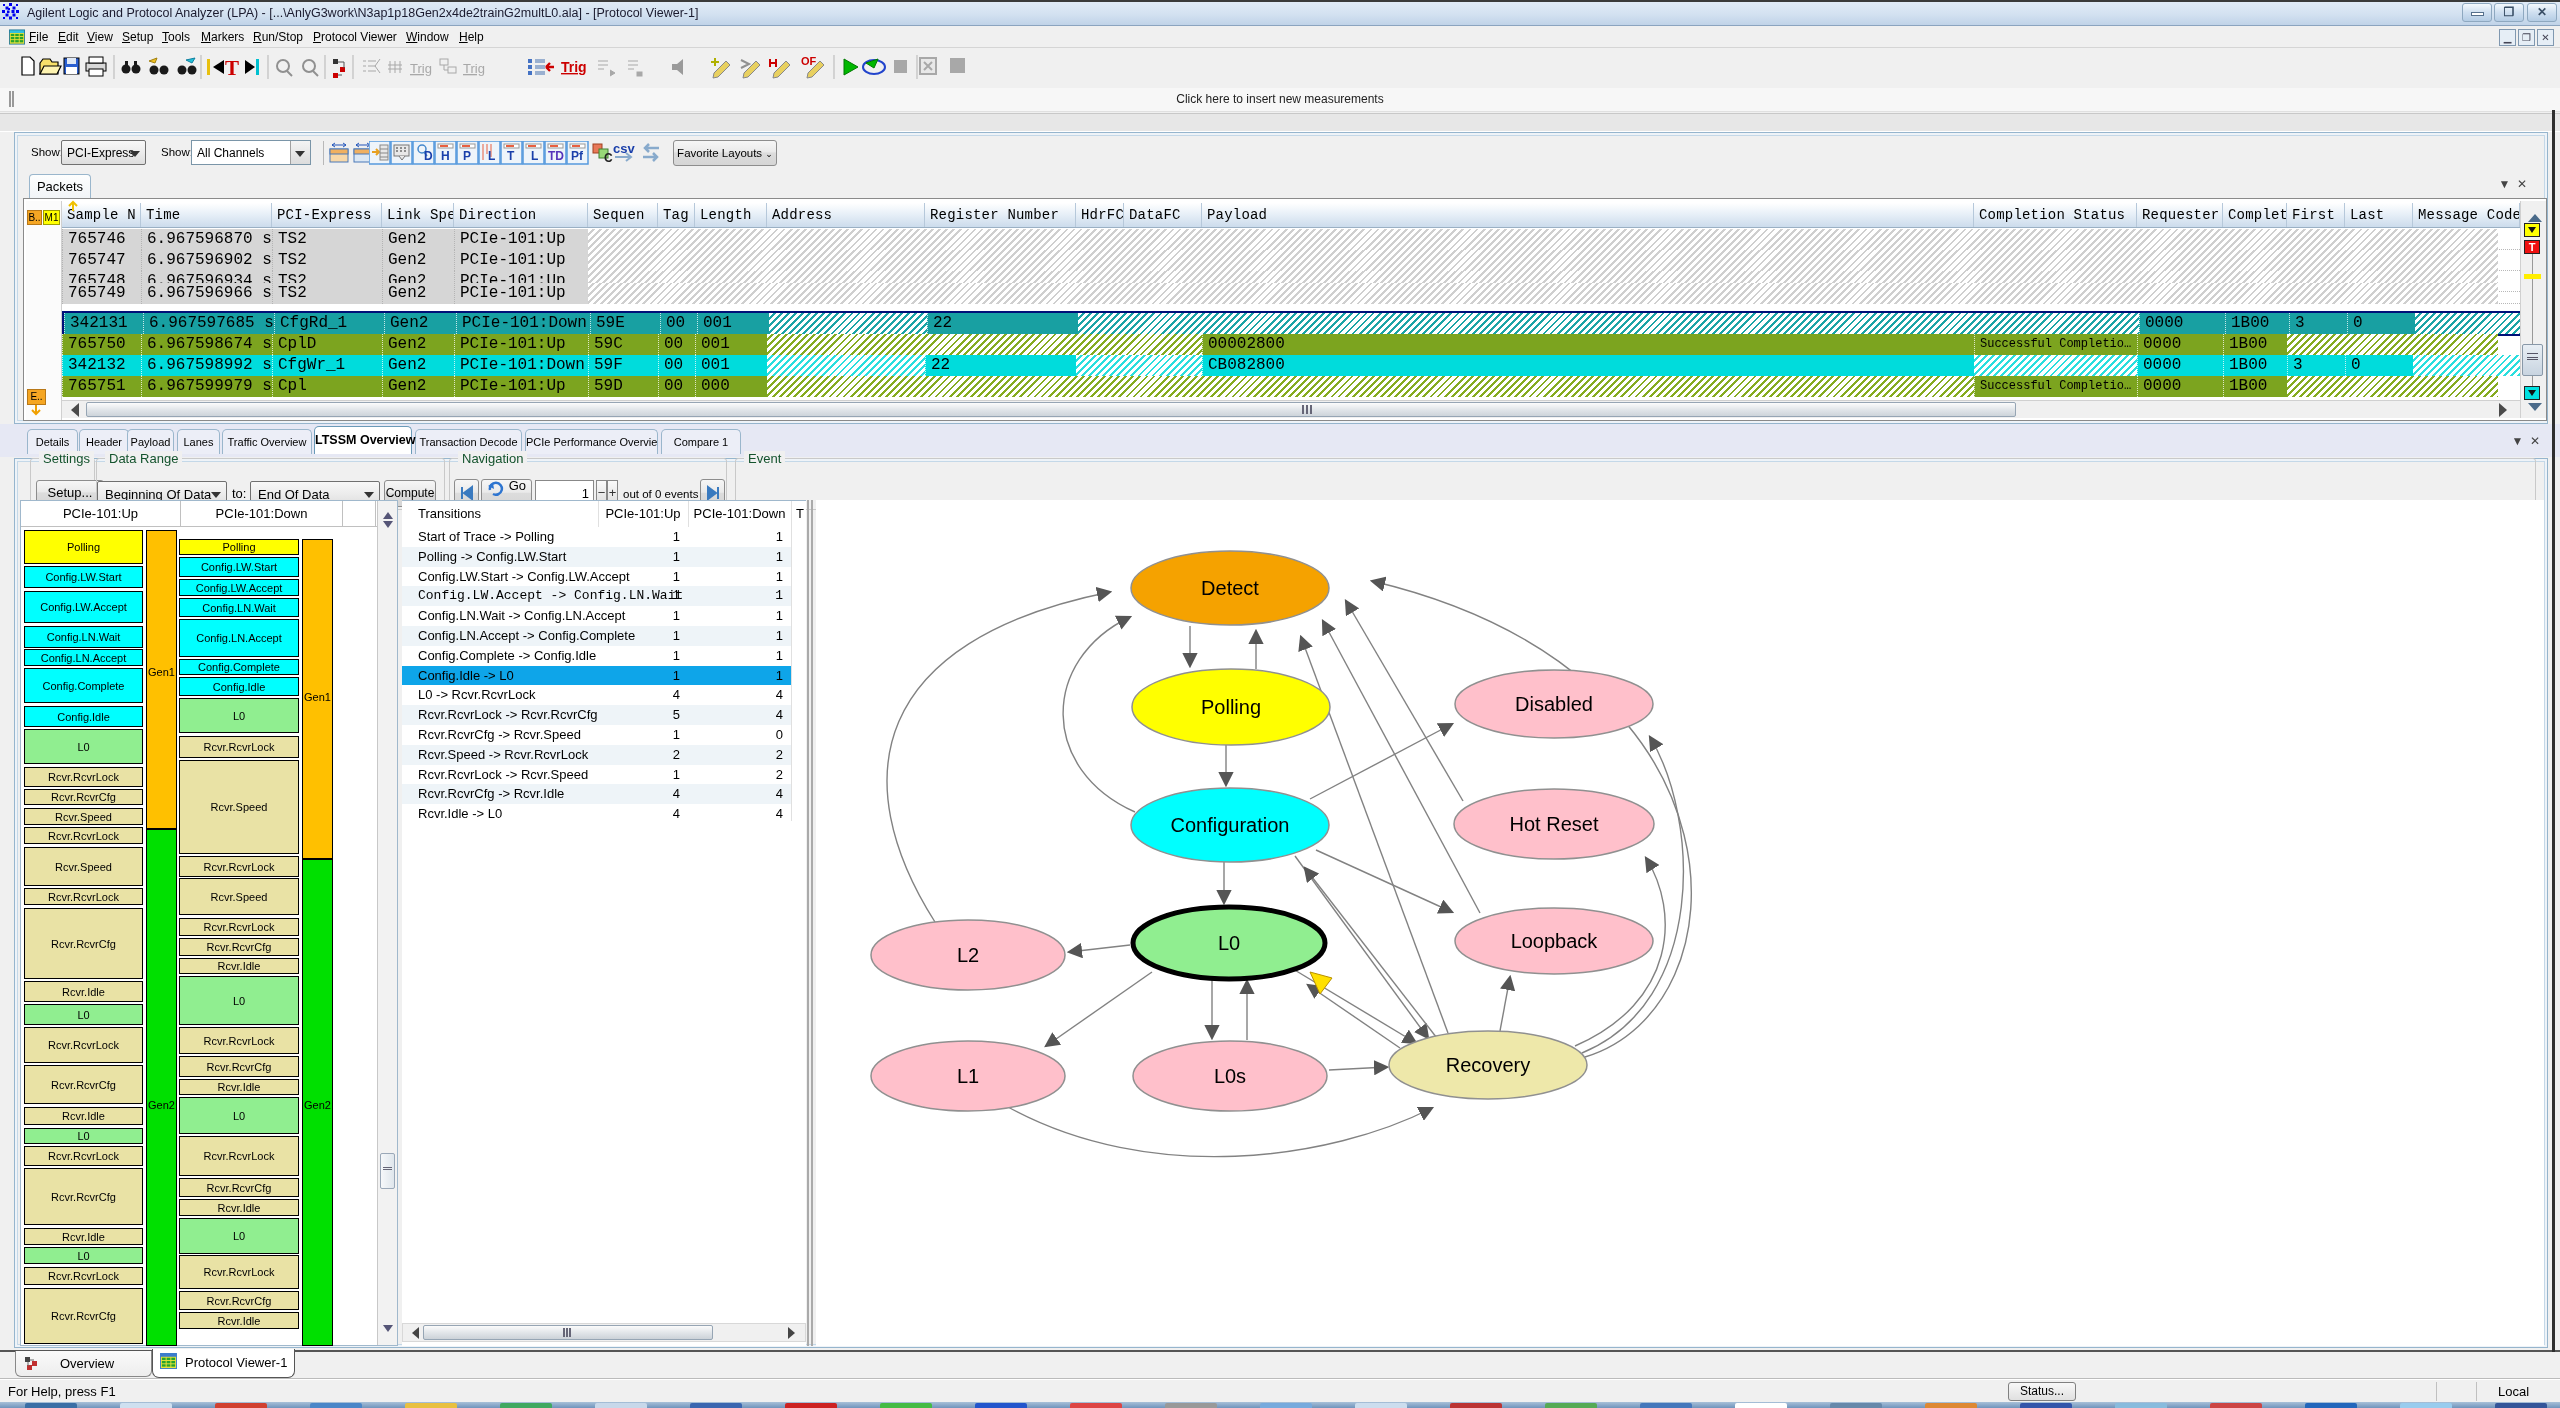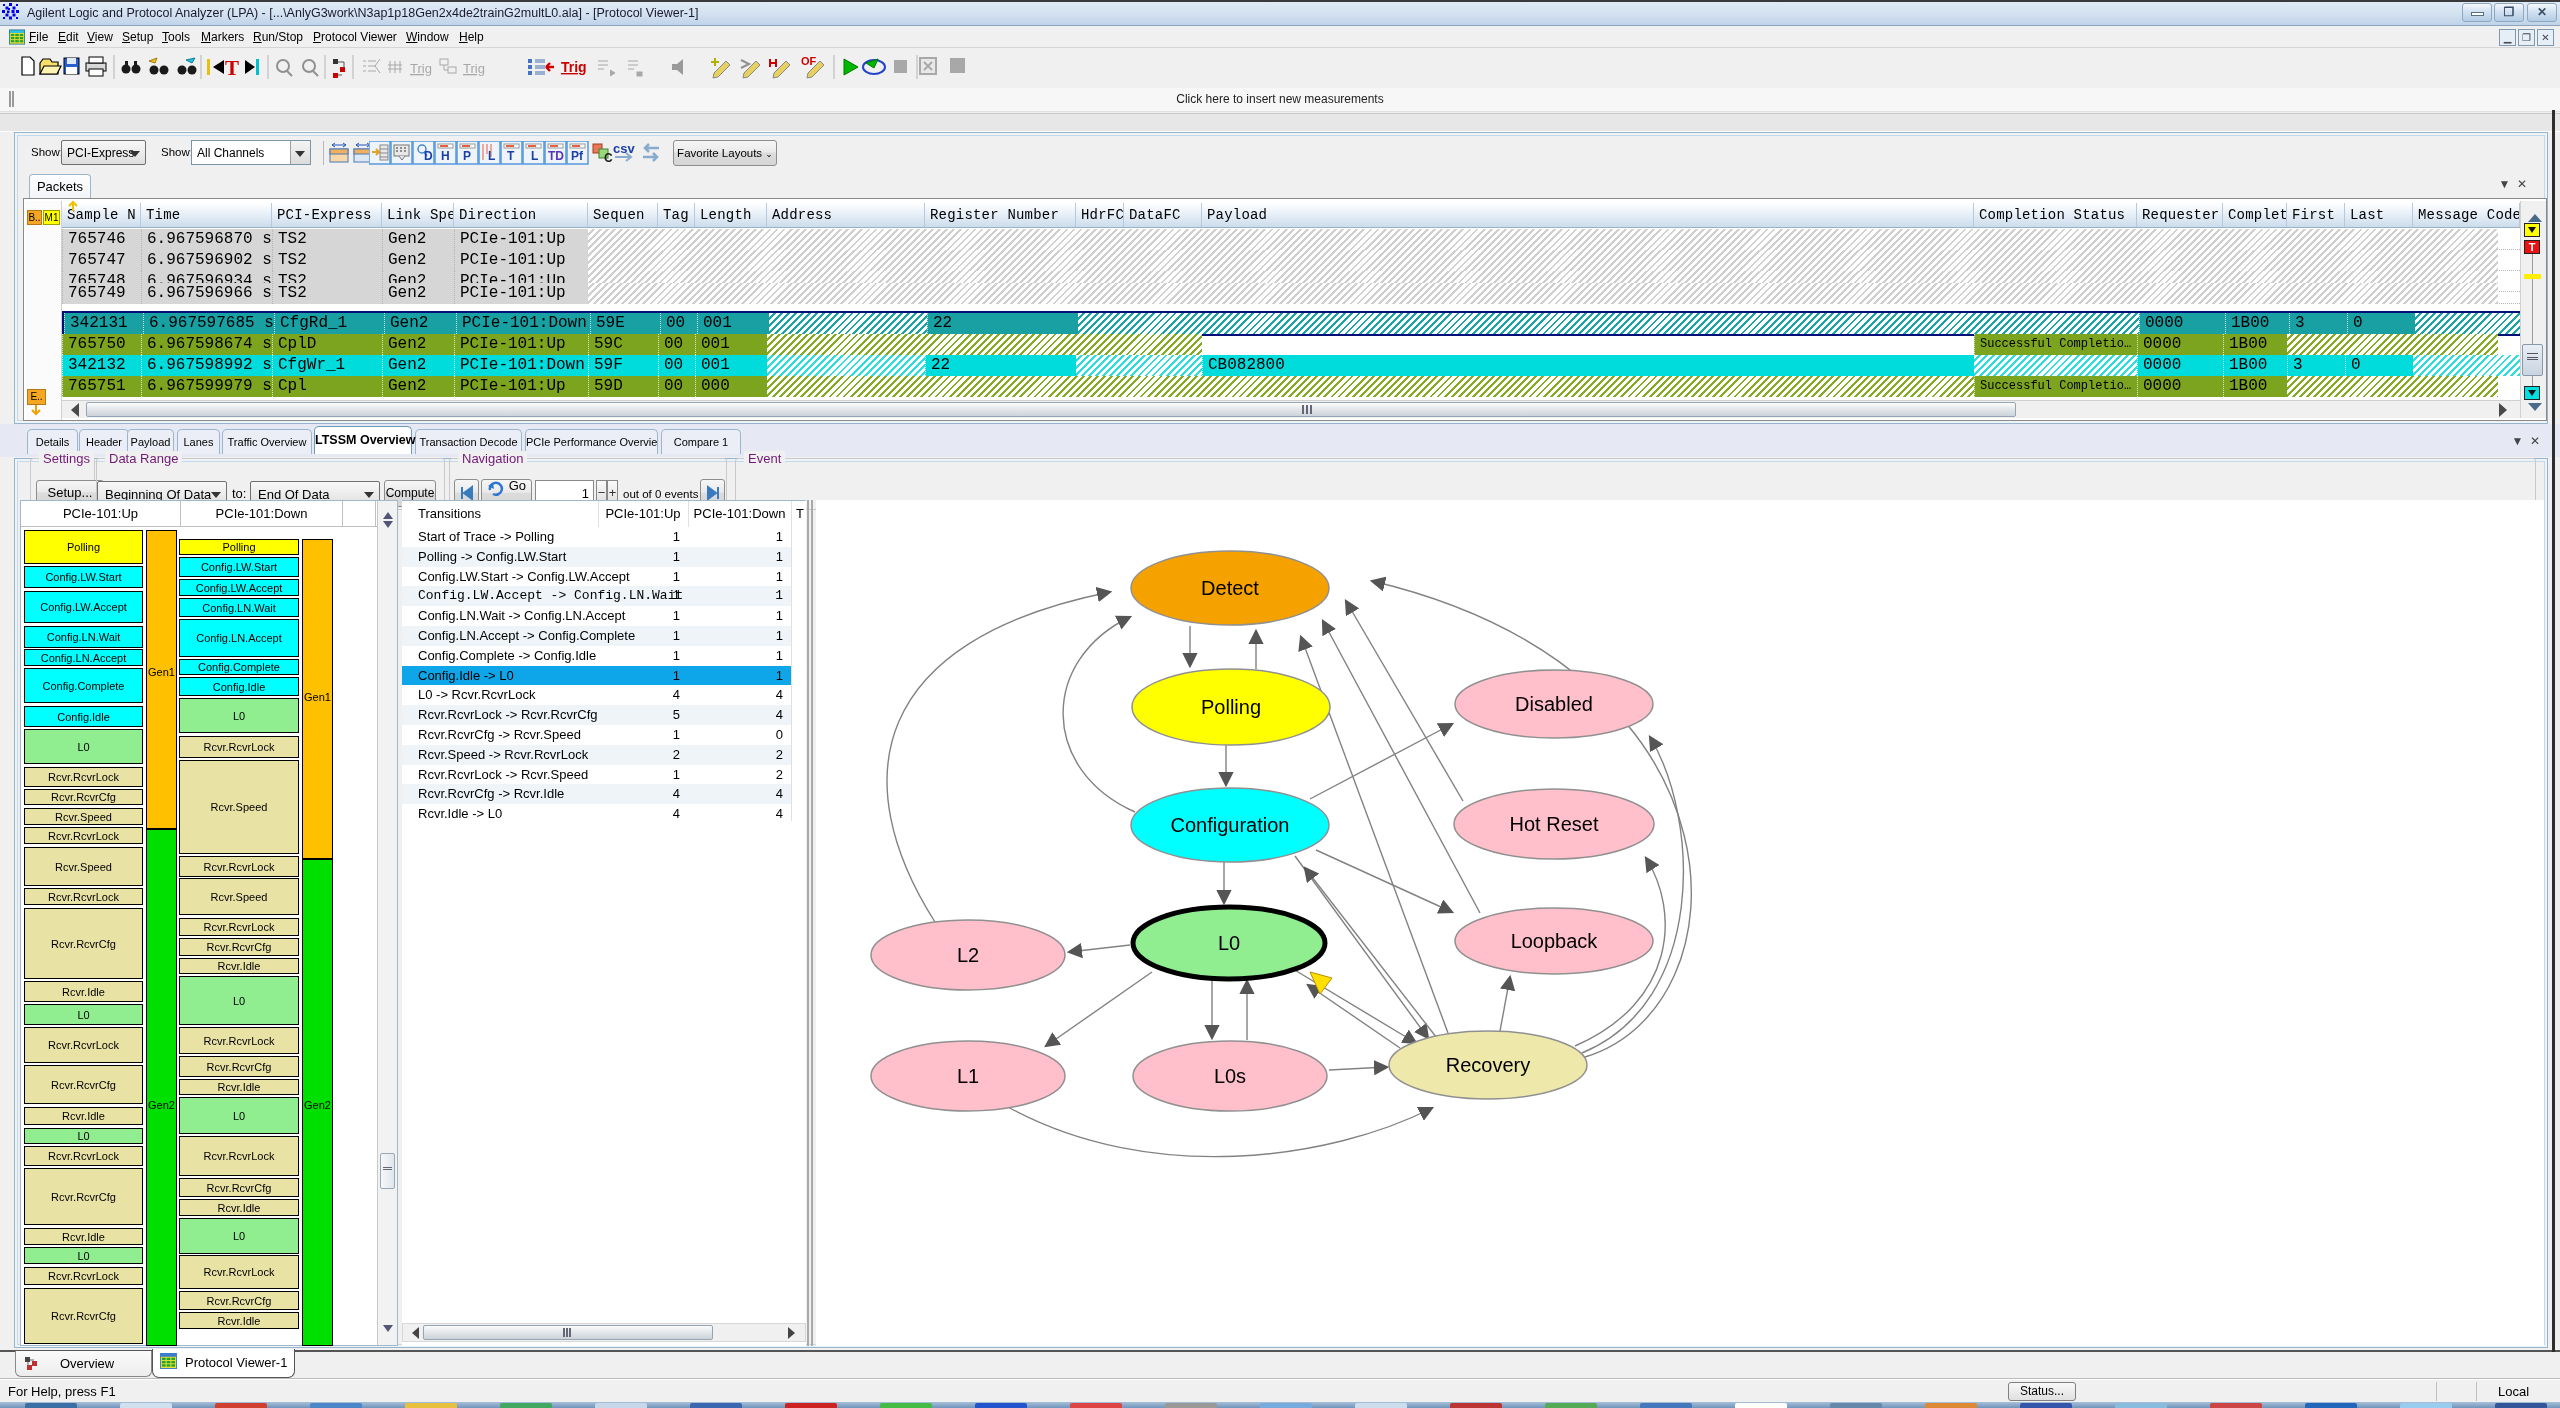--- a/index.html
+++ b/index.html
@@ -27,21 +27,21 @@
 .panelframe { border:1px solid #96b5cd; background:#eef3f8; }
 .panelframe .inner { position:absolute; left:2px; top:2px; right:2px; bottom:2px; border:1px solid #c4d8e8; background:#f0f0f0; }
 
 .btn { position:absolute; background:linear-gradient(#f6f6f6,#eaeaea 45%,#dcdcdc 50%,#d5d5d5); border:1px solid #8d8d8d; border-radius:3px; font-size:13px; text-align:center; color:#000; }
 .combo { position:absolute; background:linear-gradient(#f8f8f8,#ececec 50%,#ddd); border:1px solid #707070; border-radius:2px; font-size:13px; color:#000; }
 .combo .arr { position:absolute; right:5px; top:50%; margin-top:-2px; width:0; height:0; border:5px solid transparent; border-top:6px solid #333; }
 .combo2 { position:absolute; background:#fff; border:1px solid #7a95a8; font-size:13px; color:#000; }
 .combo2 .btnpart { position:absolute; right:0; top:0; bottom:0; width:20px; background:linear-gradient(#f4f4f4,#dcdcdc); border-left:1px solid #a0a0a0; }
 .combo2 .arr { position:absolute; right:5px; top:50%; margin-top:-2px; width:0; height:0; border:5px solid transparent; border-top:6px solid #333; }
 .grpbox { position:absolute; border:1px solid #c9c9c9; border-radius:3px; }
-.grpbox .lbl { position:absolute; top:-8px; left:8px; background:#f0f0f0; padding:0 4px; font-size:13px; color:#701a75; }
+.grpbox .lbl { position:absolute; top:-8px; left:8px; background:#f0f0f0; padding:0 4px; font-size:13px; color:#14532d; }
 
 
 #ptable .hc { position:absolute; top:0; height:100%; font-family:"Liberation Mono",monospace; font-size:14px; line-height:25px; padding-left:5px; letter-spacing:0.2px; color:#000; border-right:1px solid #b6c8da; white-space:nowrap; overflow:hidden; }
 #ptable .cell { position:absolute; top:0; height:21px; font-family:"Liberation Mono",monospace; font-size:16px; line-height:21px; padding-left:5px; color:#000; white-space:nowrap; overflow:hidden; }
 
 .hatch-gray { background:repeating-linear-gradient(135deg,#ffffff 0 3px,#cfcfcf 3px 5px); }
 .hatch-teal { background:repeating-linear-gradient(135deg,#ffffff 0 3px,#1ba4a6 3px 5px); }
 .hatch-olive { background:repeating-linear-gradient(135deg,#ffffff 0 3px,#85ab21 3px 5px); }
 .hatch-cyan { background:repeating-linear-gradient(135deg,#ffffff 0 3px,#2adede 3px 5px); }
 </style>
@@ -425,20 +425,21 @@
 <div class="abs" style="left:38px;top:135px;width:2458px;height:21px;">
         <div class="cell" style="left:0px;width:79px;background:#7ca41f;border-left:1px dotted rgba(255,255,255,0.75);">765750</div>
         <div class="cell" style="left:79px;width:131px;background:#7ca41f;border-left:1px dotted rgba(255,255,255,0.75);">6.967598674 s</div>
         <div class="cell" style="left:210px;width:110px;background:#7ca41f;border-left:1px dotted rgba(255,255,255,0.75);">CplD</div>
         <div class="cell" style="left:320px;width:72px;background:#7ca41f;border-left:1px dotted rgba(255,255,255,0.75);">Gen2</div>
         <div class="cell" style="left:392px;width:134px;background:#7ca41f;border-left:1px dotted rgba(255,255,255,0.75);">PCIe-101:Up</div>
         <div class="cell" style="left:526px;width:70px;background:#7ca41f;border-left:1px dotted rgba(255,255,255,0.75);">59C</div>
         <div class="cell" style="left:596px;width:37px;background:#7ca41f;border-left:1px dotted rgba(255,255,255,0.75);">00</div>
         <div class="cell" style="left:633px;width:72px;background:#7ca41f;border-left:1px dotted rgba(255,255,255,0.75);">001</div>
         <div class="cell hatch-olive" style="left:705px;width:435px;"></div>
+        <div class="cell" style="left:1140px;width:772px;background:#7ca41f;border-left:1px dotted rgba(255,255,255,0.75);">00002800</div>
         <div class="cell" style="left:1912px;width:163px;background:#7ca41f;border-left:1px dotted rgba(255,255,255,0.75);font-size:12px;">Successful Completio…</div>
         <div class="cell" style="left:2075px;width:86px;background:#7ca41f;border-left:1px dotted rgba(255,255,255,0.75);">0000</div>
         <div class="cell" style="left:2161px;width:64px;background:#7ca41f;border-left:1px dotted rgba(255,255,255,0.75);">1B00</div>
         <div class="cell hatch-olive" style="left:2225px;width:211px;"></div>
       </div>
 <div class="abs" style="left:38px;top:156px;width:2458px;height:21px;">
         <div class="cell" style="left:0px;width:79px;background:#00dcdc;border-left:1px dotted rgba(255,255,255,0.75);">342132</div>
         <div class="cell" style="left:79px;width:131px;background:#00dcdc;border-left:1px dotted rgba(255,255,255,0.75);">6.967598992 s</div>
         <div class="cell" style="left:210px;width:110px;background:#00dcdc;border-left:1px dotted rgba(255,255,255,0.75);">CfgWr_1</div>
         <div class="cell" style="left:320px;width:72px;background:#00dcdc;border-left:1px dotted rgba(255,255,255,0.75);">Gen2</div>

